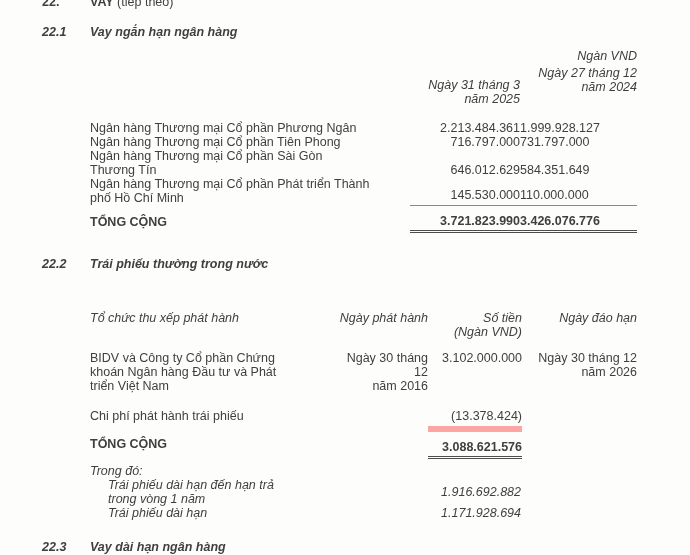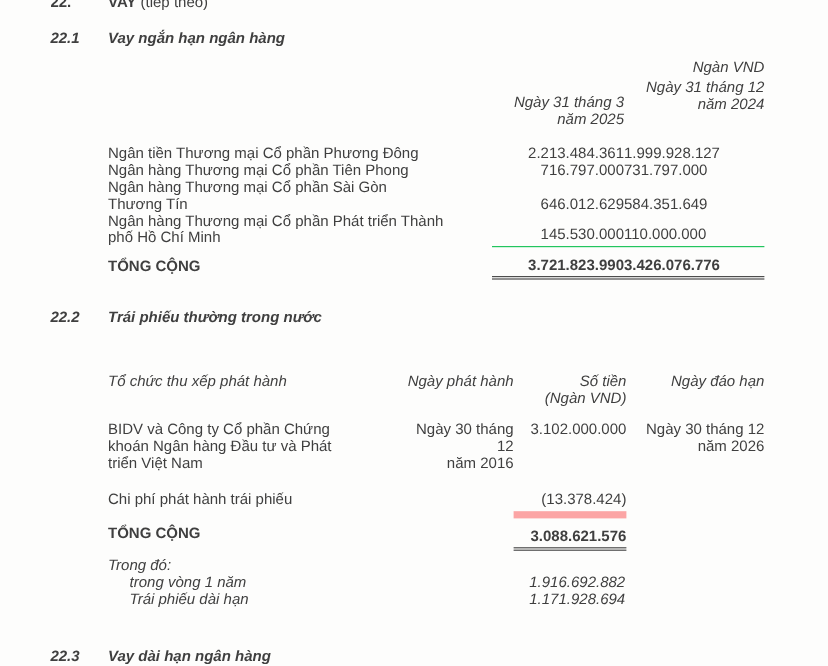--- a/index.html
+++ b/index.html
@@ -56,28 +56,28 @@
 
   <div class="abs num-col bi" style="top:25px;">22.1</div>
   <div class="abs body-col bi" style="top:25px;">Vay ngắn hạn ngân hàng</div>
 
   <div class="abs i r" style="top:49px;right:53px;font-style:italic;">Ngàn VND</div>
   <div class="abs i r" style="top:78px;right:170px;width:130px;">
     <div>Ngày 31 tháng 3</div>
     <div>năm 2025</div>
   </div>
   <div class="abs i r" style="top:66px;right:53px;width:110px;">
-    <div>Ngày 31 tháng 12</div>
+    <div>Ngày 27 tháng 12</div>
     <div>năm 2024</div>
   </div>
 
   <table class="abs t221 body-col" style="top:121px;">
     <tbody>
         <tr>
-      <td class="c-name">Ngân tiền Thương mại Cổ phần Phương Đông</td>
+      <td class="c-name">Ngân hàng Thương mại Cổ phần Phương Ngân</td>
       <td class="c-v1">2.213.484.361</td>
       <td class="c-v2">1.999.928.127</td>
     </tr>
     <tr>
       <td class="c-name">Ngân hàng Thương mại Cổ phần Tiên Phong</td>
       <td class="c-v1">716.797.000</td>
       <td class="c-v2">731.797.000</td>
     </tr>
     <tr>
       <td class="c-name">
@@ -151,20 +151,21 @@
       <td class="c-amt">3.088.621.576</td>
       <td class="c-mat"></td>
     </tr>
   </tbody>
     </table>
 
   <div class="abs body-col breakdown" style="top:464px;">
     <div>Trong đó:</div>
     <div class="bd-row">
       <div class="bd-indent">
+        <div>Trái phiếu dài hạn đến hạn trả</div>
         <div>trong vòng 1 năm</div>
       </div>
       <div>1.916.692.882</div>
     </div>
     <div class="bd-row">
       <div class="bd-indent">Trái phiếu dài hạn</div>
       <div>1.171.928.694</div>
     </div>
   </div>
 

